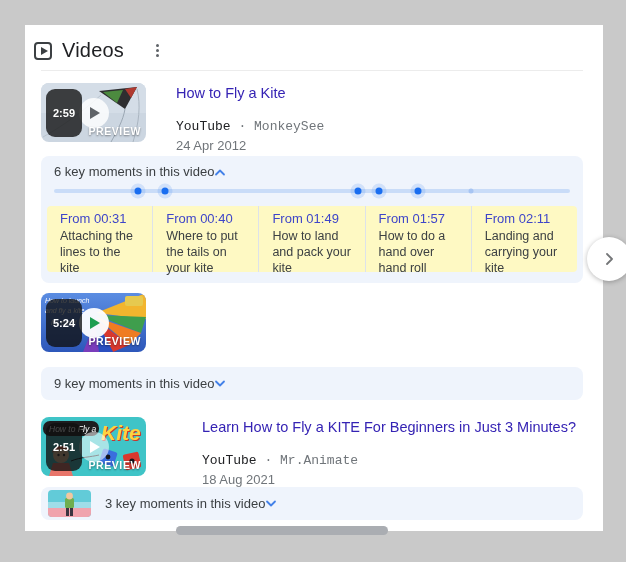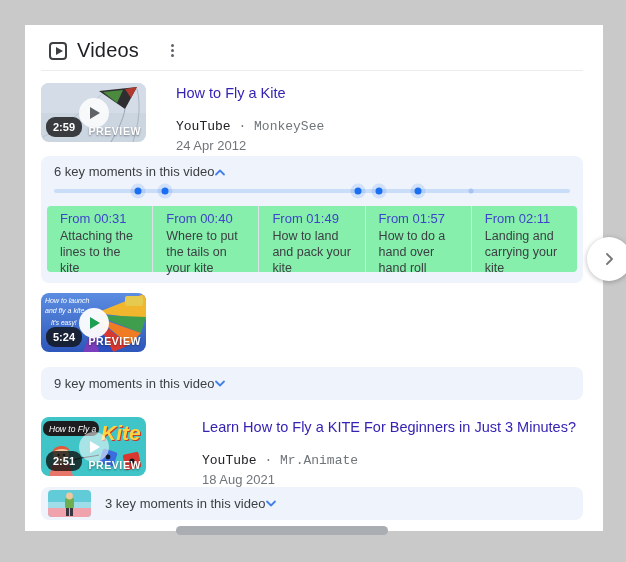--- a/index.html
+++ b/index.html
@@ -2,55 +2,55 @@
 <html><head>
 <meta charset="utf-8">
 <style>
   * { margin:0; padding:0; box-sizing:border-box; }
   html,body { width:626px; height:562px; overflow:hidden; }
   body { background:#c9c9c9; font-family:"Liberation Sans", sans-serif; position:relative; }
 
   .card { position:absolute; left:25px; top:25px; width:578px; height:506px; background:#ffffff; }
 
   
-  .hdr { position:absolute; left:24px; top:14px; display:flex; align-items:center; }
+  .hdr { position:absolute; left:9px; top:14px; display:flex; align-items:center; }
   .vid-icon { width:18px; height:18px; border:2px solid #3c4043; border-radius:4px; position:relative; margin-right:10px; }
   .vid-icon::after { content:""; position:absolute; left:5px; top:3px; border-left:7px solid #3c4043; border-top:4px solid transparent; border-bottom:4px solid transparent; }
   .hdr-title { font-size:20px; color:#202124; letter-spacing:.2px; }
   .dots-menu { margin-left:28px; display:flex; flex-direction:column; gap:2px; padding:4px; cursor:pointer; }
   .dots-menu i { width:3px; height:3px; border-radius:50%; background:#5f6368; display:block; }
   .hdr-divider { position:absolute; left:16px; top:45px; width:542px; height:1px; background:#ececec; }
 
   
   .video-row { position:absolute; left:16px; width:542px; display:flex; }
   .thumb { width:105px; height:59px; border-radius:8px; position:relative; overflow:hidden; flex:none; cursor:pointer; }
   .thumb svg { position:absolute; left:0; top:0; }
   .play { position:absolute; left:50%; top:50%; transform:translate(-50%,-50%); width:30px; height:30px; border-radius:50%; display:flex; align-items:center; justify-content:center; }
   .play i { display:block; border-top:6px solid transparent; border-bottom:6px solid transparent; border-left:10px solid #5f6368; margin-left:3px; }
-  .dur { position:absolute; left:5px; bottom:5px; background:rgba(15,15,15,.78); color:#fff; font-size:11px; font-weight:bold; padding:4px 7px; border-radius:9px; }
+  .dur { position:absolute; left:5px; bottom:5px; background:rgba(15,15,15,.78); color:#fff; font-size:11px; font-weight:bold; padding:18px 7px; border-radius:9px; }
   .prev-label { position:absolute; right:5px; bottom:5px; color:#fff; font-size:10.5px; font-weight:bold; letter-spacing:.6px; text-shadow:0 1px 2px rgba(0,0,0,.45); }
   .vinfo { margin-left:30px; padding-top:1px; }
   .vtitle { font-size:14.5px; color:#3523b4; cursor:pointer; display:inline-block; }
   .vmeta { font-size:13px; color:#70757a; margin-top:17px;font-family:Liberation Mono, monospace; }
   .vmeta .src { color:#202124; }
   .vdate { font-size:13px; color:#70757a; margin-top:4px; }
 
   
   .km-panel { position:absolute; left:16px; width:542px; background:#eff4fc; border-radius:8px; cursor:pointer; }
   .km-head { display:flex; align-items:center; padding:8px 14px 0 13px; }
   .km-label { font-size:13px; color:#3c4043; }
   .km-chev { flex:none; }
   .km-collapsed { height:33px; }
   .km-collapsed .km-head { padding-top:0; height:33px; align-items:center; }
 
   .tl-track { position:absolute; left:13px; right:13px; top:33px; height:4px; background:#c9dcf8; border-radius:2px; }
   .tl-dot { position:absolute; top:50%; transform:translate(-50%,-50%); width:7px; height:7px; border-radius:50%; background:#1a6ef0; box-shadow:0 0 0 4px rgba(26,110,240,.14); cursor:pointer; }
   .tl-dot.faint { width:5px; height:5px; background:#a7c5f3; box-shadow:none; }
 
-  .km-chips { position:absolute; left:6px; right:6px; top:50px; bottom:11px; display:flex; background:#86efac; border-radius:4px; }
+  .km-chips { position:absolute; left:6px; right:6px; top:50px; bottom:11px; display:flex; background:#fef9c3; border-radius:4px; }
   .km-chip { flex:1 1 0; padding:5px 10px 0 13px; cursor:pointer; }
   .km-chip + .km-chip { border-left:1px solid #dde2ea; }
   .chip-time { font-size:13px; color:#3e45c9; }
   .chip-text { font-size:12.5px; color:#3c4043; line-height:1.26; margin-top:3px; }
 
   .next-btn { position:absolute; left:562px; top:212px; width:44px; height:44px; border-radius:50%; background:#fff; box-shadow:0 1px 5px rgba(0,0,0,.28); display:flex; align-items:center; justify-content:center; cursor:pointer; z-index:5; }
 
   .km-mini-thumb { width:43px; height:27px; border-radius:4px; overflow:hidden; flex:none; margin-right:14px; position:relative; }
   .km3-left { display:flex; align-items:center; }
   .km-collapsed.with-thumb .km-head { padding-left:7px; }

